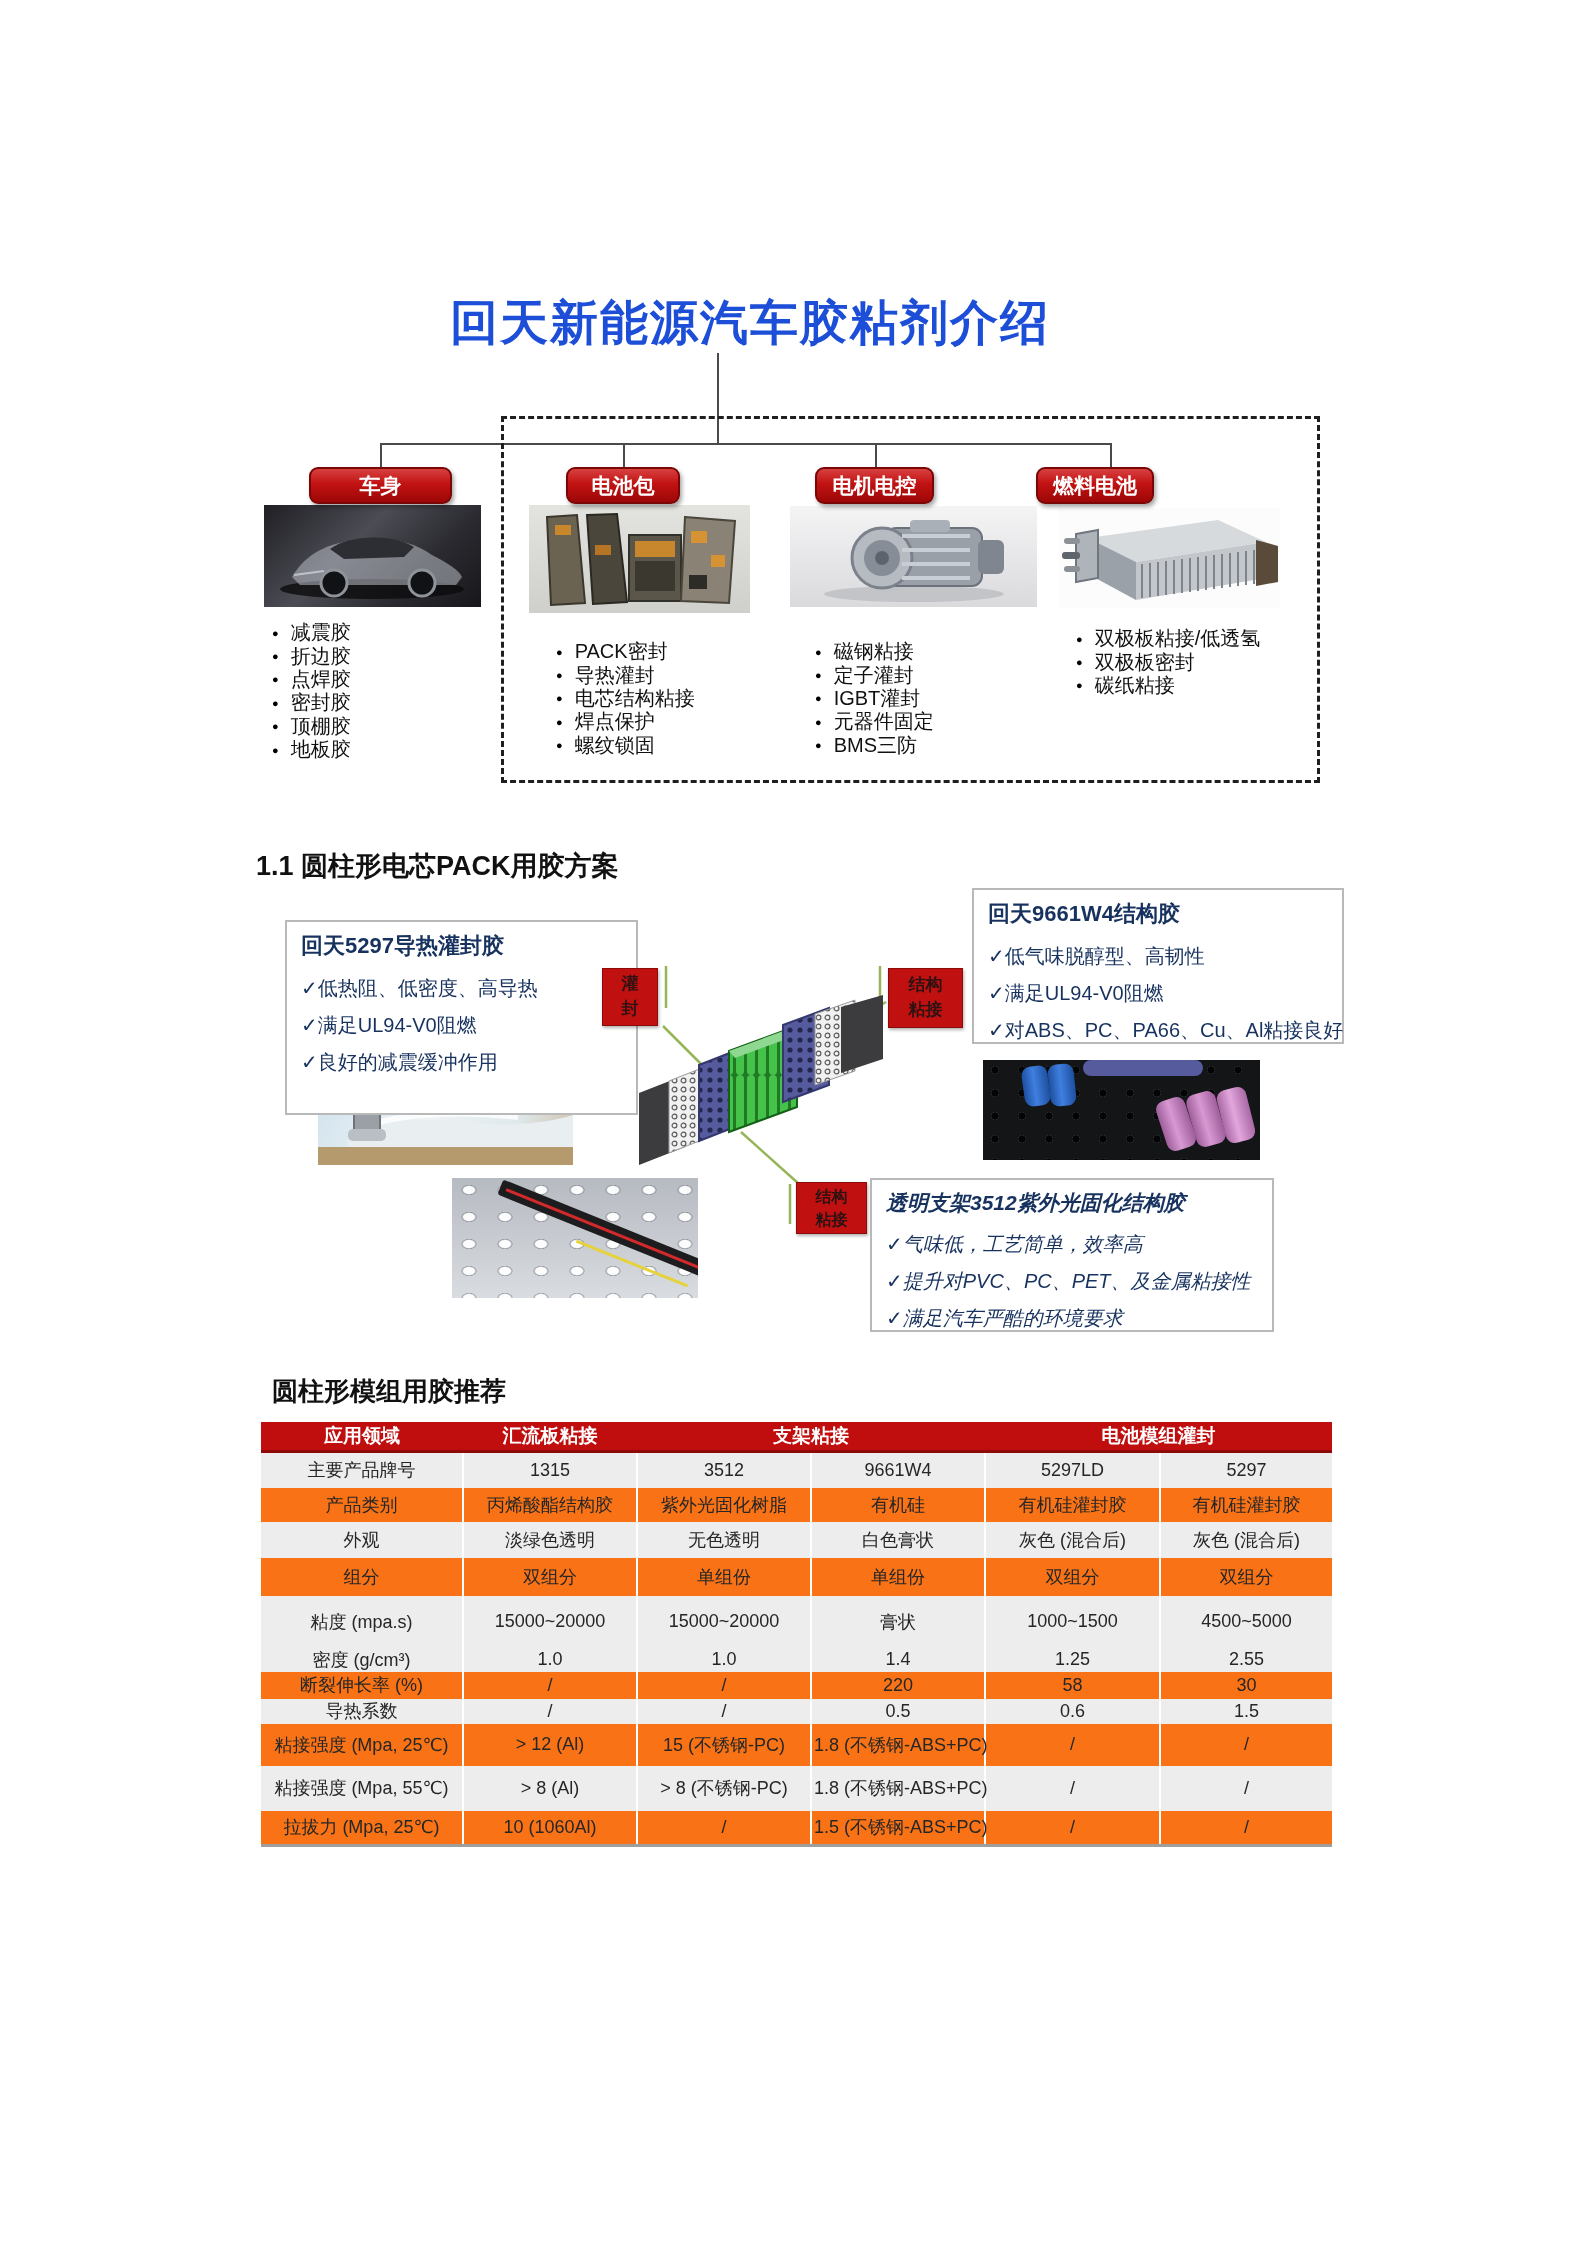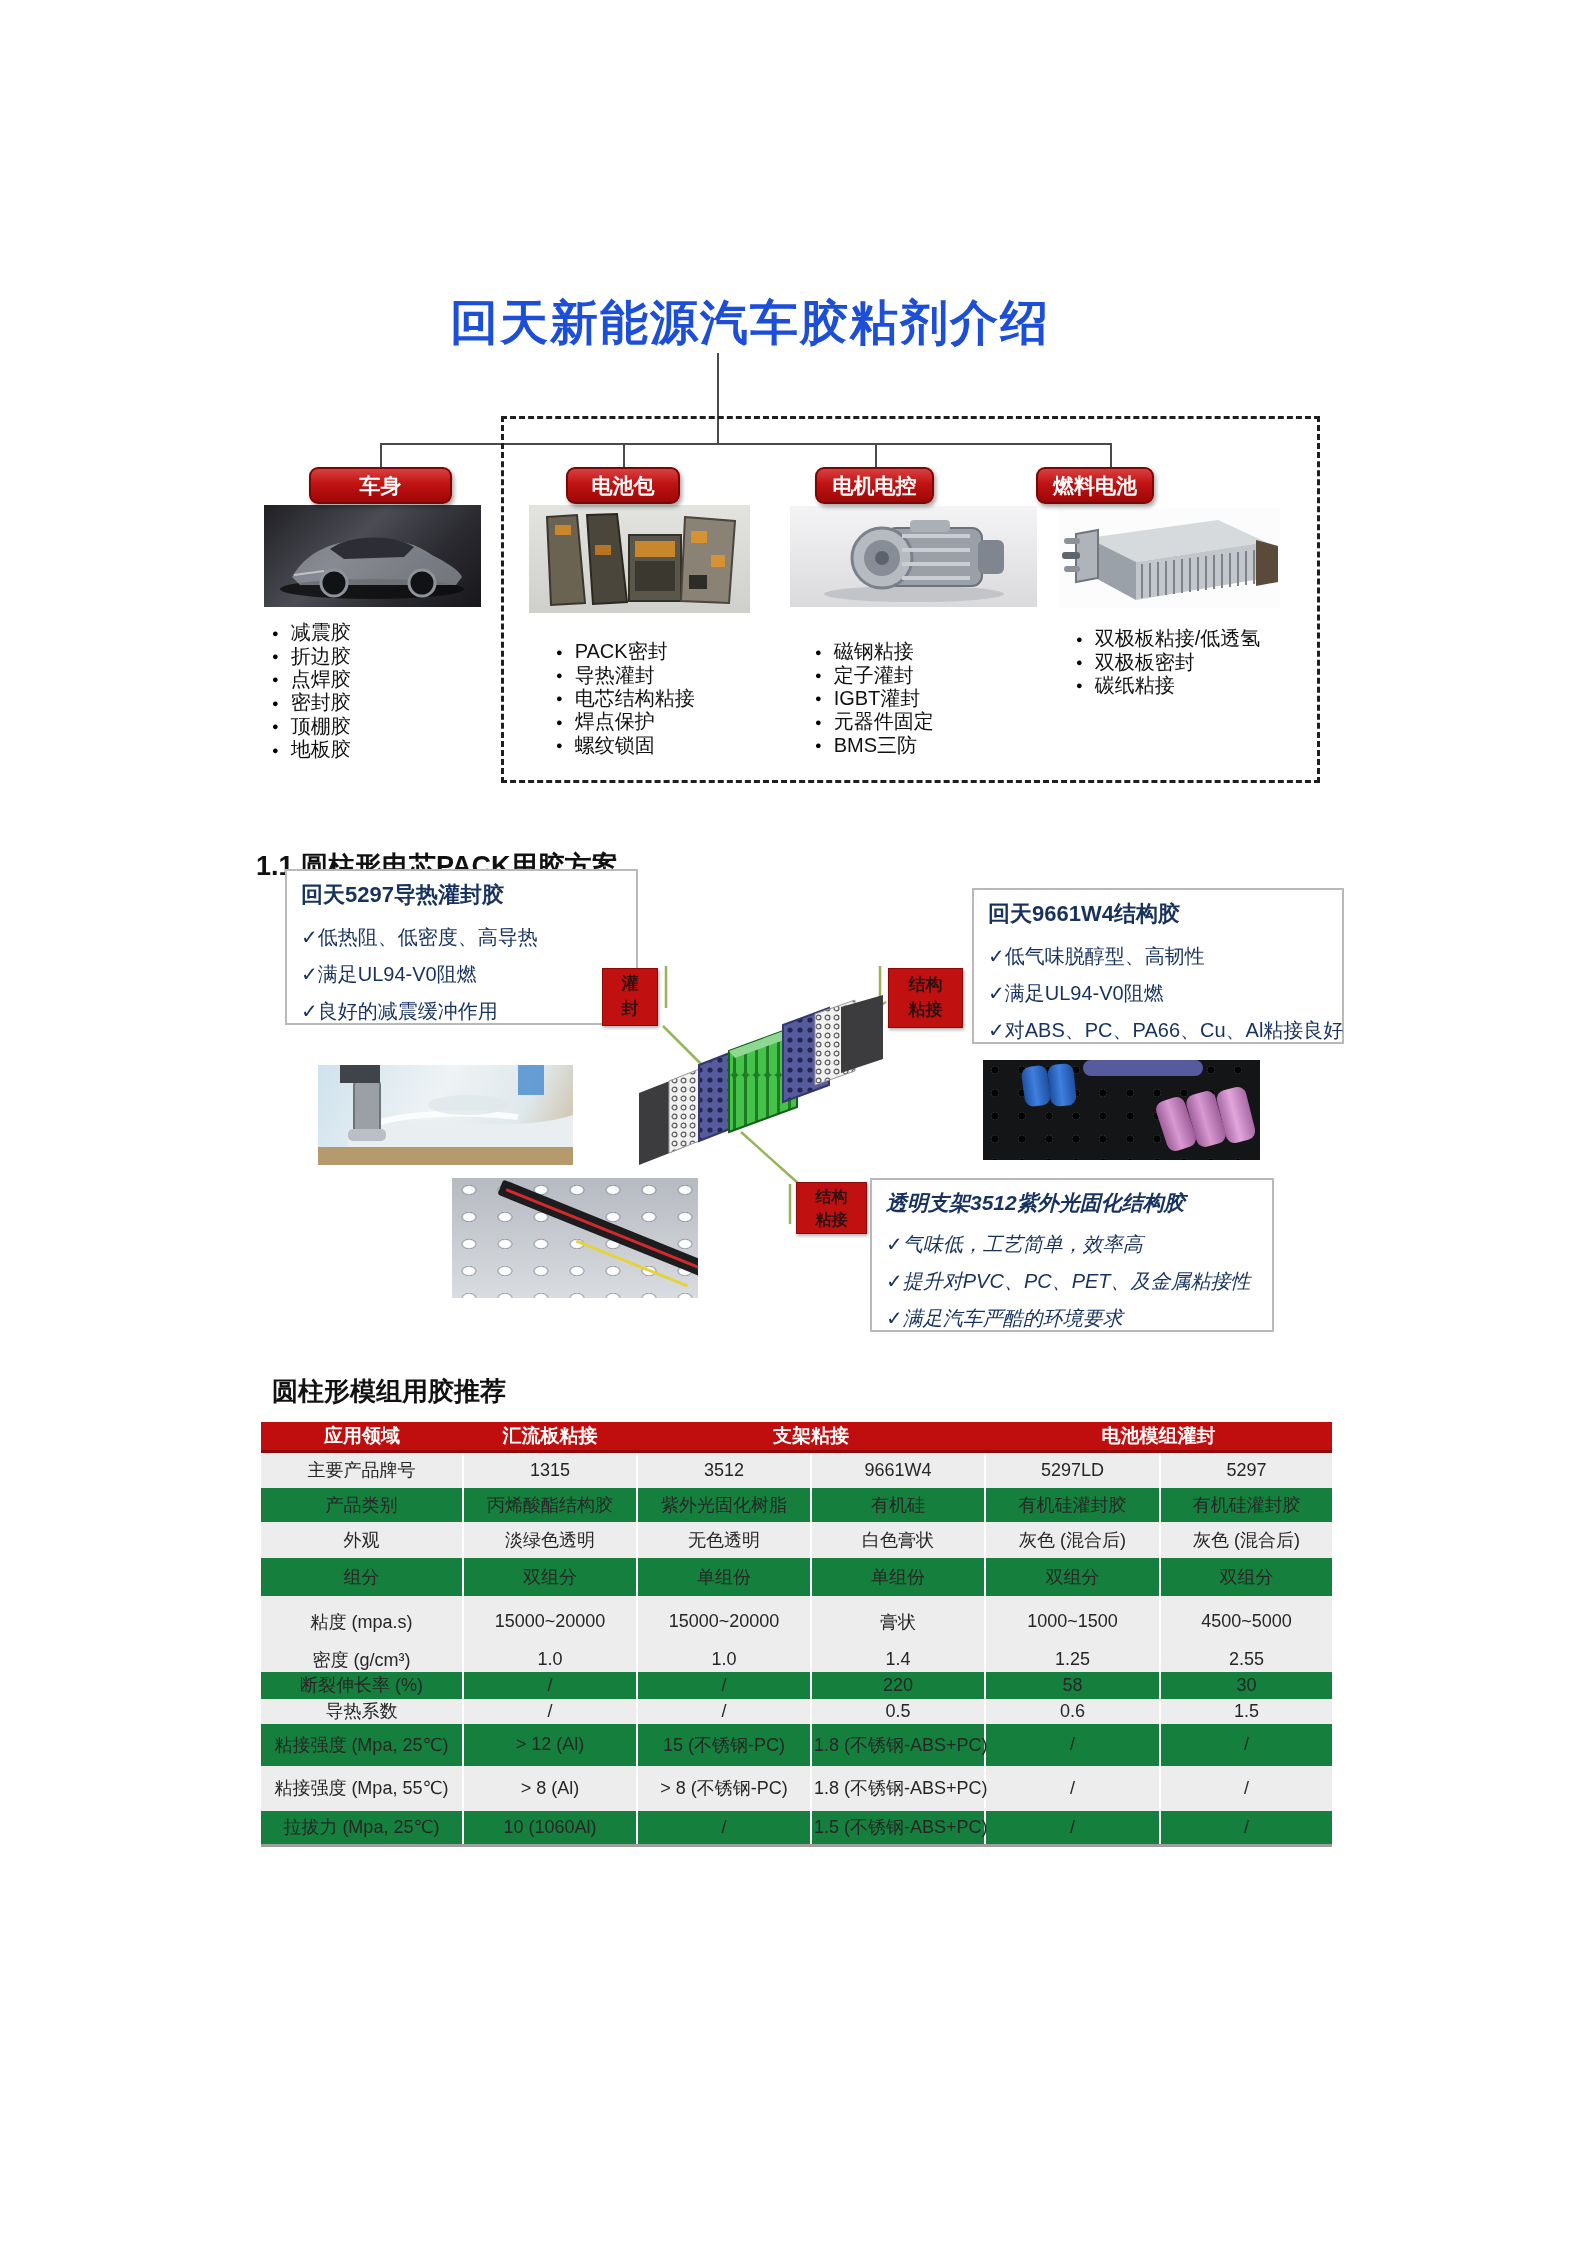--- a/index.html
+++ b/index.html
@@ -52,21 +52,21 @@
 
   
   .tbl-heading{left:256px;top:1358px;font-size:26px;}
   table.spec{position:absolute;left:261px;top:1422px;width:1071px;border-collapse:collapse;table-layout:fixed;}
   table.spec th{background:#C00D0D;color:#fff;font-size:19px;font-weight:bold;height:28px;
                 border-bottom:3px solid #8F0909;padding:0;}
   table.spec td{text-align:center;font-size:18px;color:#262626;padding:0 2px;white-space:nowrap;
                 border-right:2px solid #fff;}
   table.spec td:last-child{border-right:none;}
   table.spec tr.g{background:#EDEDED;}
-  table.spec tr.w{background:#15803d;}
+  table.spec tr.w{background:#f97316;}
   table.spec tbody tr:first-child td{border-top:3px solid #fff;}
   table.spec tbody tr:last-child td{border-bottom:3px solid #9e9e9e;}
 </style>
 </head>
 <body>
 
 <div class="page">
 
   <h1 class="abs title">回天新能源汽车胶粘剂介绍</h1>
 
@@ -159,21 +159,21 @@
     <li>BMS三防</li>
   </ul>
   <ul class="abs blist" style="left:1076px;top:627px;">
     <li>双极板粘接/低透氢</li>
     <li>双极板密封</li>
     <li>碳纸粘接</li>
   </ul>
 
   <h2 class="abs h2" style="left:240px;top:832px;font-size:27px;">1.1 圆柱形电芯PACK用胶方案</h2>
 
-  <div class="abs callout" style="left:285px;top:869px;width:353px;height:156px;">
+  <div class="abs callout" style="left:285px;top:920px;width:353px;height:195px;">
     <h3>回天5297导热灌封胶</h3>
     <ul>
       <li>✓低热阻、低密度、高导热</li>
       <li>✓满足UL94-V0阻燃</li>
       <li>✓良好的减震缓冲作用</li>
     </ul>
   </div>
   <div class="abs callout" style="left:972px;top:888px;width:372px;height:156px;">
     <h3>回天9661W4结构胶</h3>
     <ul>

